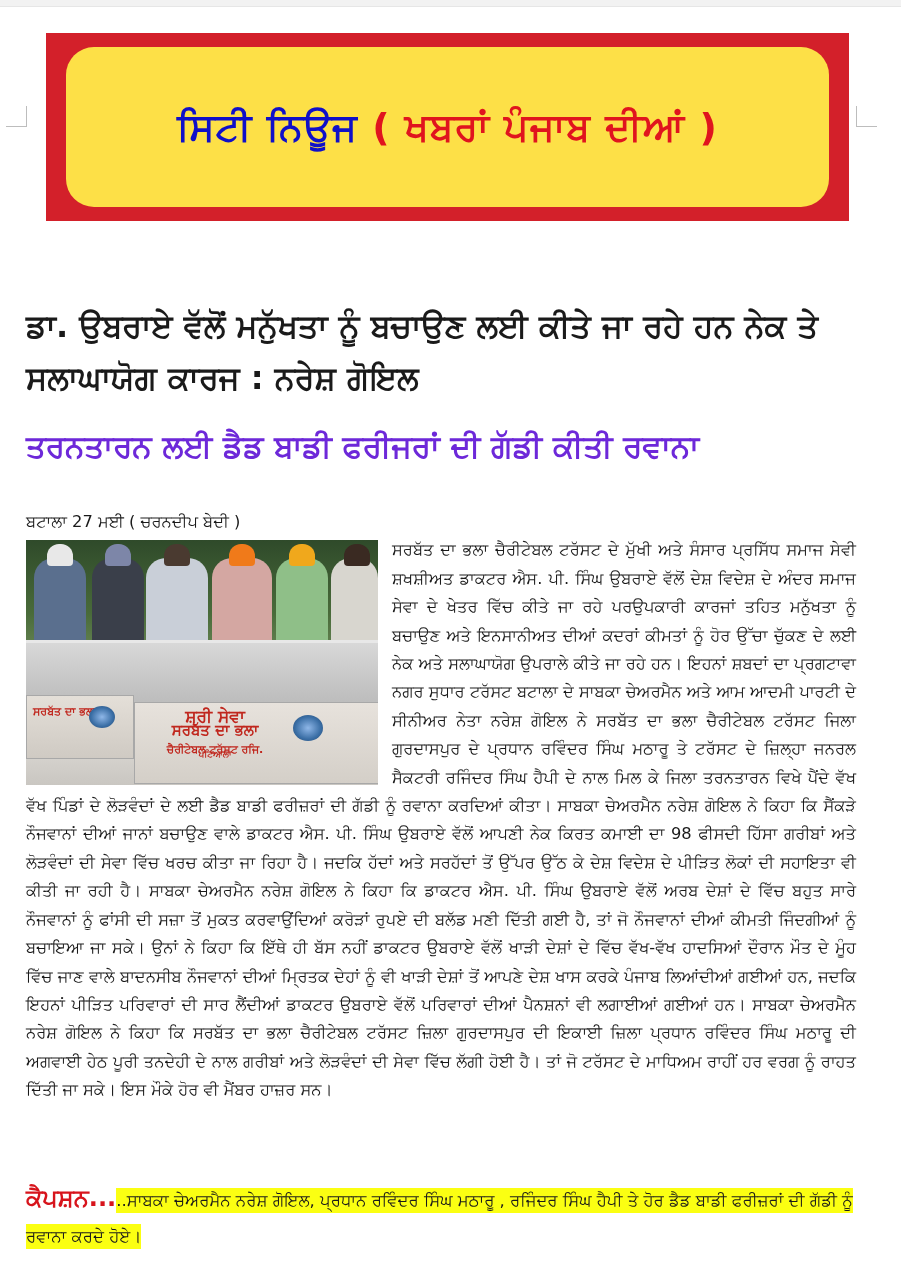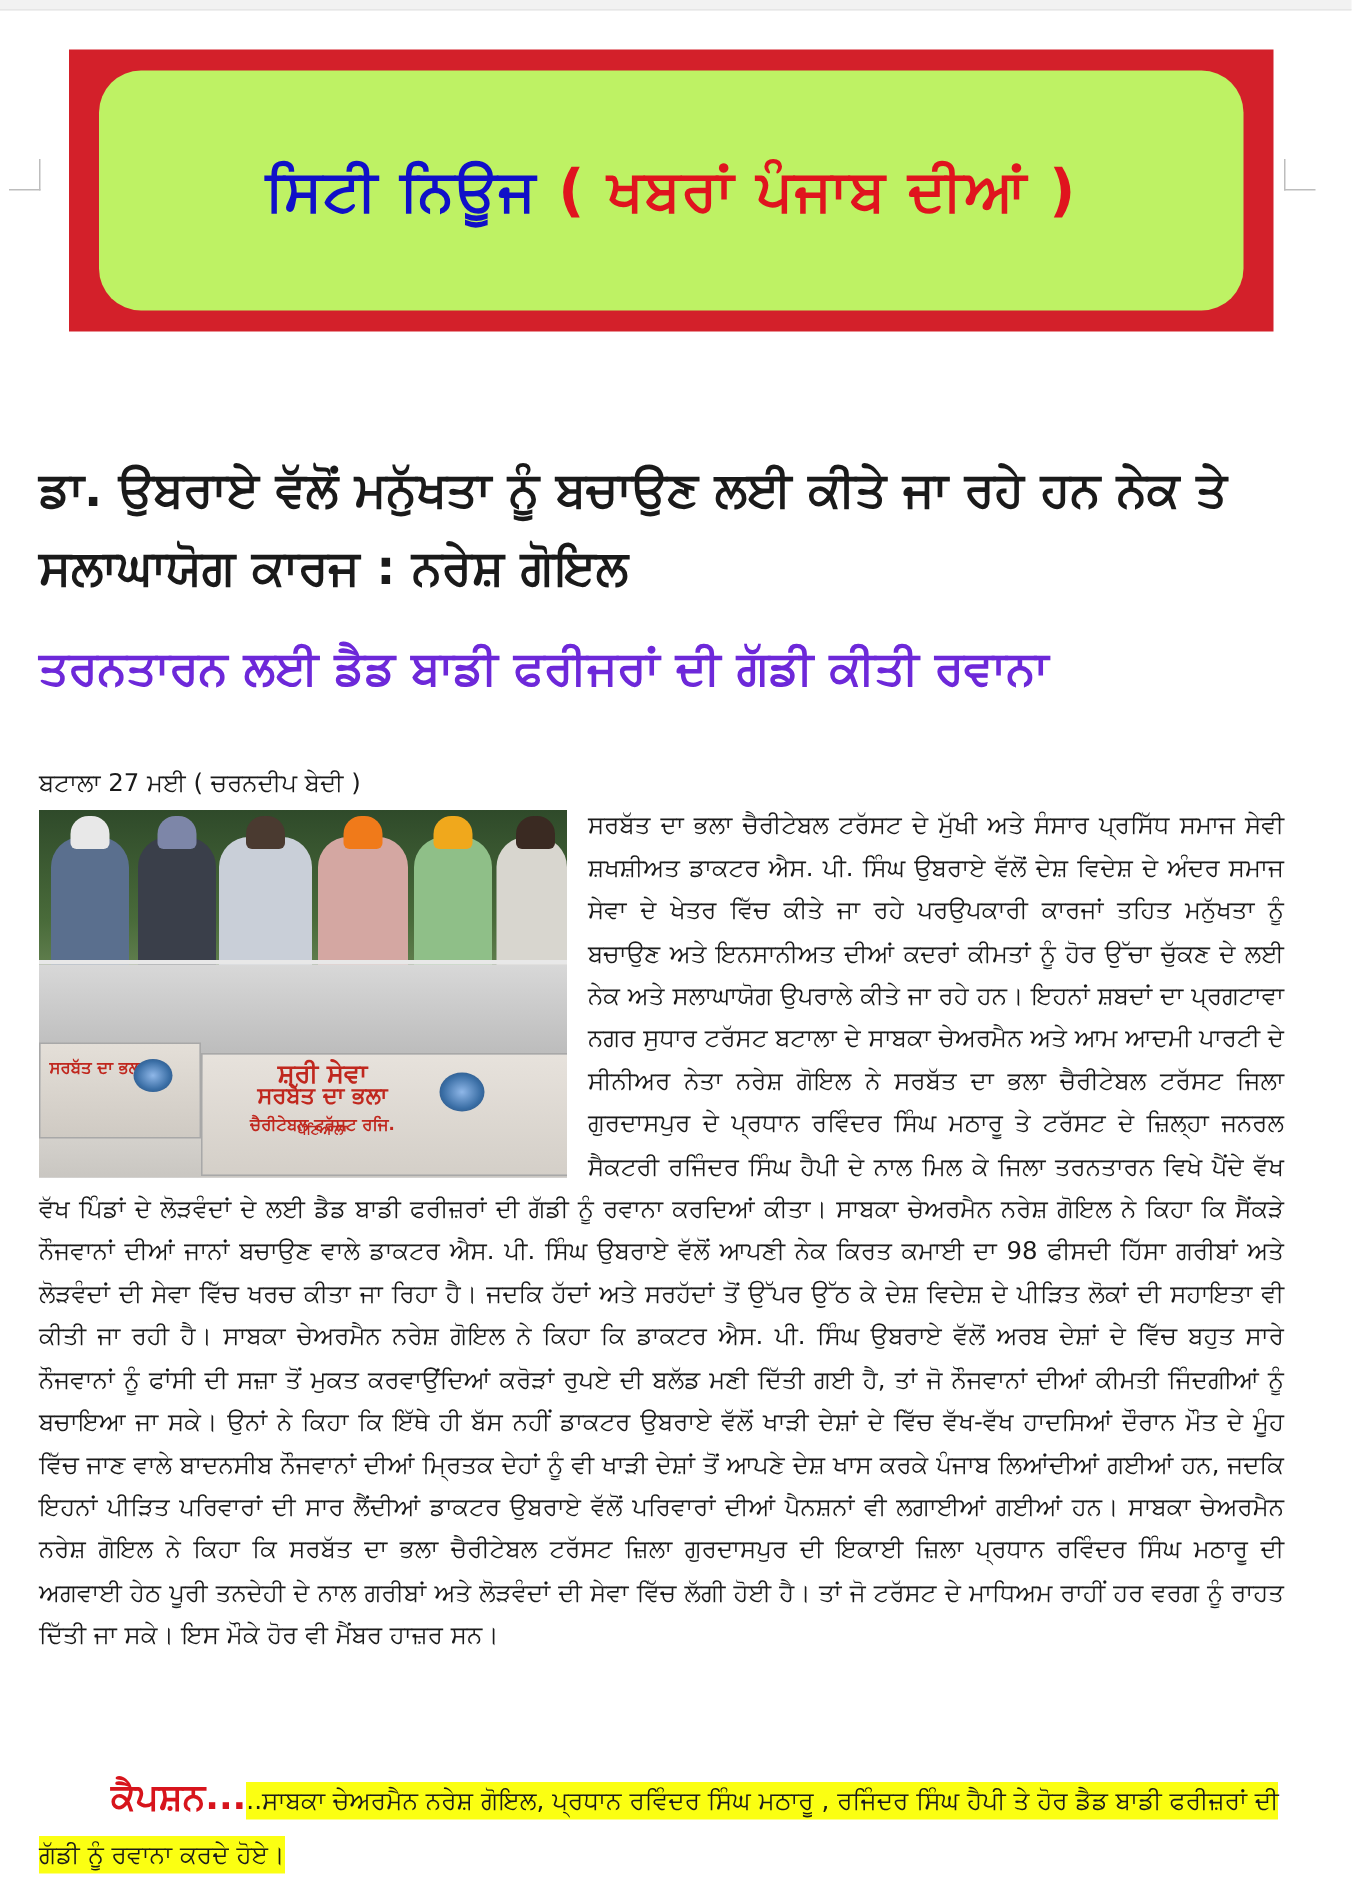--- a/index.html
+++ b/index.html
@@ -13,21 +13,21 @@
     .top-strip { position:absolute; left:0; top:0; width:901px; height:6px; background:#f2f2f2; border-bottom:1px solid #e6e6e6; }
     .corner-mark { position:absolute; width:20px; height:20px; border-color:#bdbdbd; border-style:solid; border-width:0; }
     .corner-left { left:6px; top:106px; border-right-width:1px; border-bottom-width:1px; }
     .corner-right { left:856px; top:106px; border-left-width:1px; border-bottom-width:1px; }
 
     .masthead {
       position:absolute; left:46px; top:33px; width:803px; height:188px;
       background:#d3202a; box-sizing:border-box; padding:14px 20px;
     }
     .masthead-inner {
-      width:100%; height:100%; background:#bef264; border-radius:28px;
+      width:100%; height:100%; background:#fde047; border-radius:28px;
       display:flex; flex-direction:column; align-items:center; justify-content:center;
     }
     .mast-line1 { font-size:38px; font-weight:bold; line-height:46px; white-space:nowrap; letter-spacing:1px; }
     .mast-blue { color:#1010c8; }
     .mast-red { color:#e0141e; }
     .mast-line2 { margin-top:14px; font-size:36px; font-weight:bold; line-height:44px; display:flex; align-items:center; gap:14px; }
     .mast-yellow { background:#f7f300; color:#111; padding:2px 6px; }
     .mast-plain { color:#111; }
     .mast-redbox { background:#ec1c1c; color:#fff; padding:2px 10px; }
 
@@ -63,21 +63,21 @@
       position:absolute; left:0; top:155px; width:106px; height:62px;
       background:linear-gradient(#e4dfd8, #cfcac3); border:1px solid #a8a8a8;
     }
     .photo .label-text { position:absolute; color:#c0271e; font-weight:bold; font-size:13px; line-height:15px; text-align:center; }
     .photo .logo { position:absolute; width:26px; height:22px; border-radius:50%; background:radial-gradient(#8fb7e8, #3a6ea5 60%, #25466e); }
 
     .caption {
       position:absolute; left:26px; top:1180px; width:850px;
       font-size:16.5px; line-height:36px; color:#1a1a1a;
     }
-    .caption-label { color:#d7141c; font-size:24px; font-weight:bold;margin-left:48px; }
+    .caption-label { color:#d7141c; font-size:24px; font-weight:bold; }
     .caption-text { background:#fbff12; padding:3px 0; box-decoration-break:clone; -webkit-box-decoration-break:clone; }
   </style>
 </head>
 <body>
 
 <div class="top-strip"></div>
 <div class="corner-mark corner-left"></div>
 <div class="corner-mark corner-right"></div>
 
 <div class="masthead">

